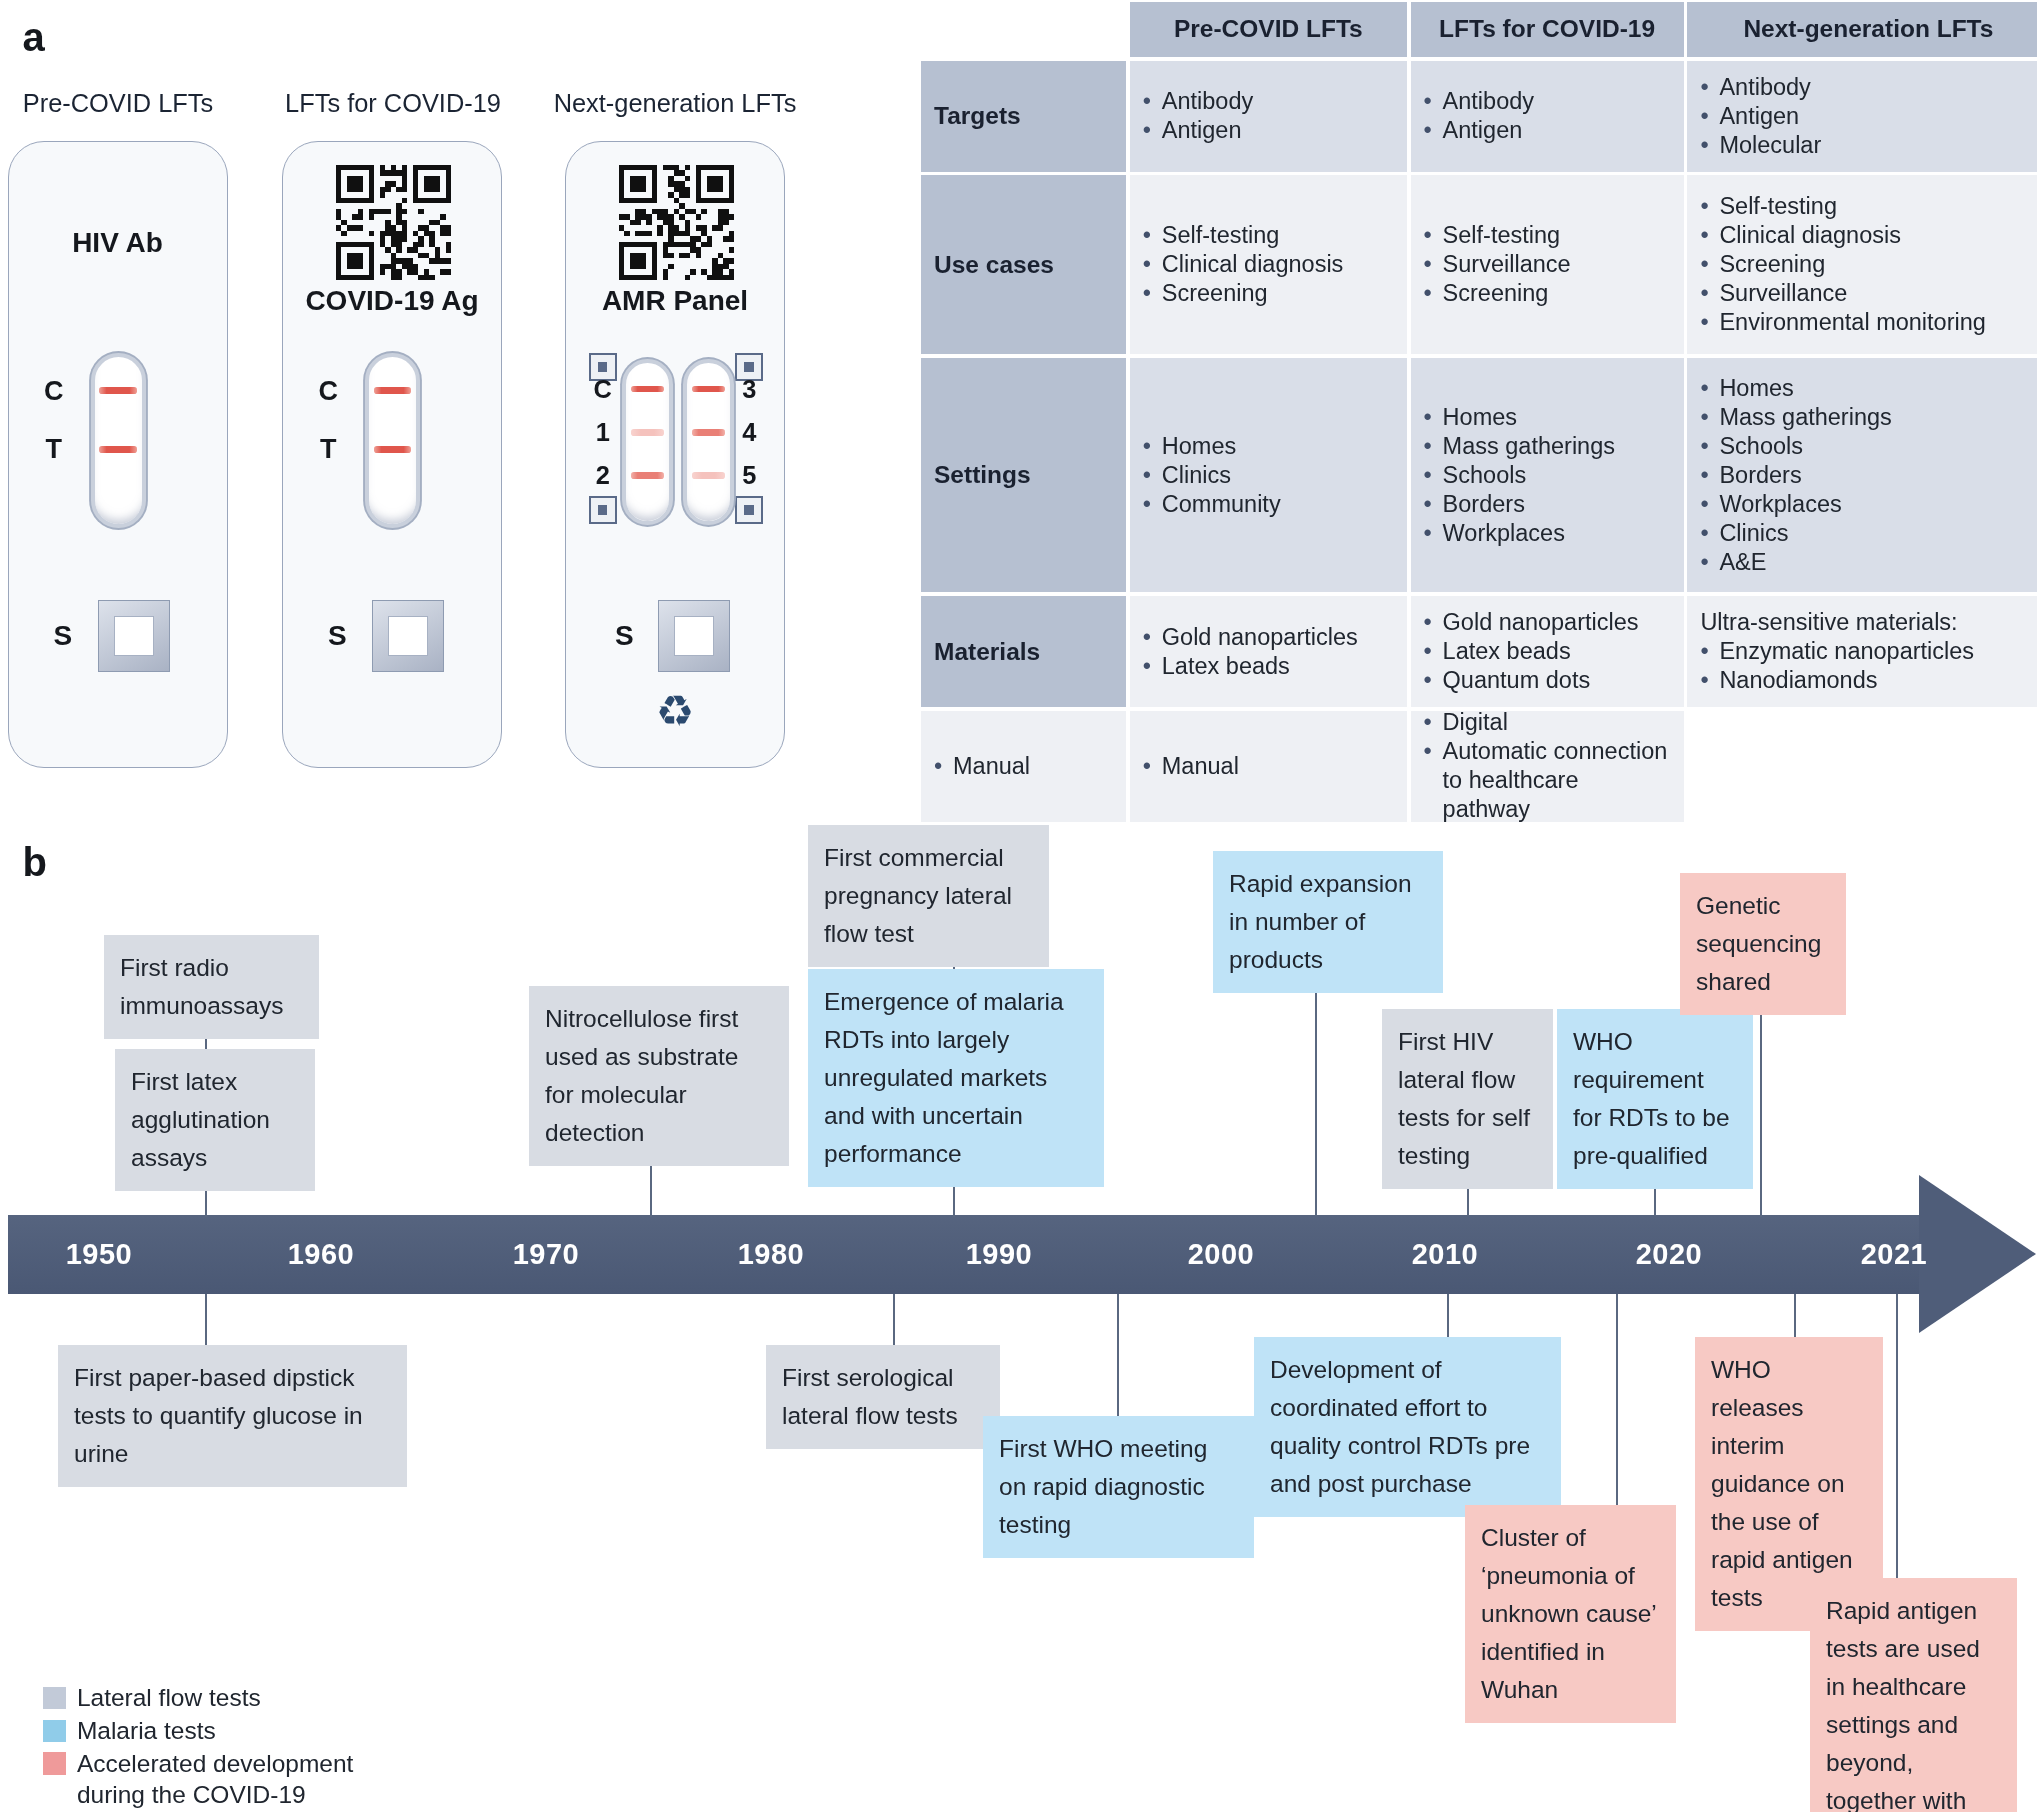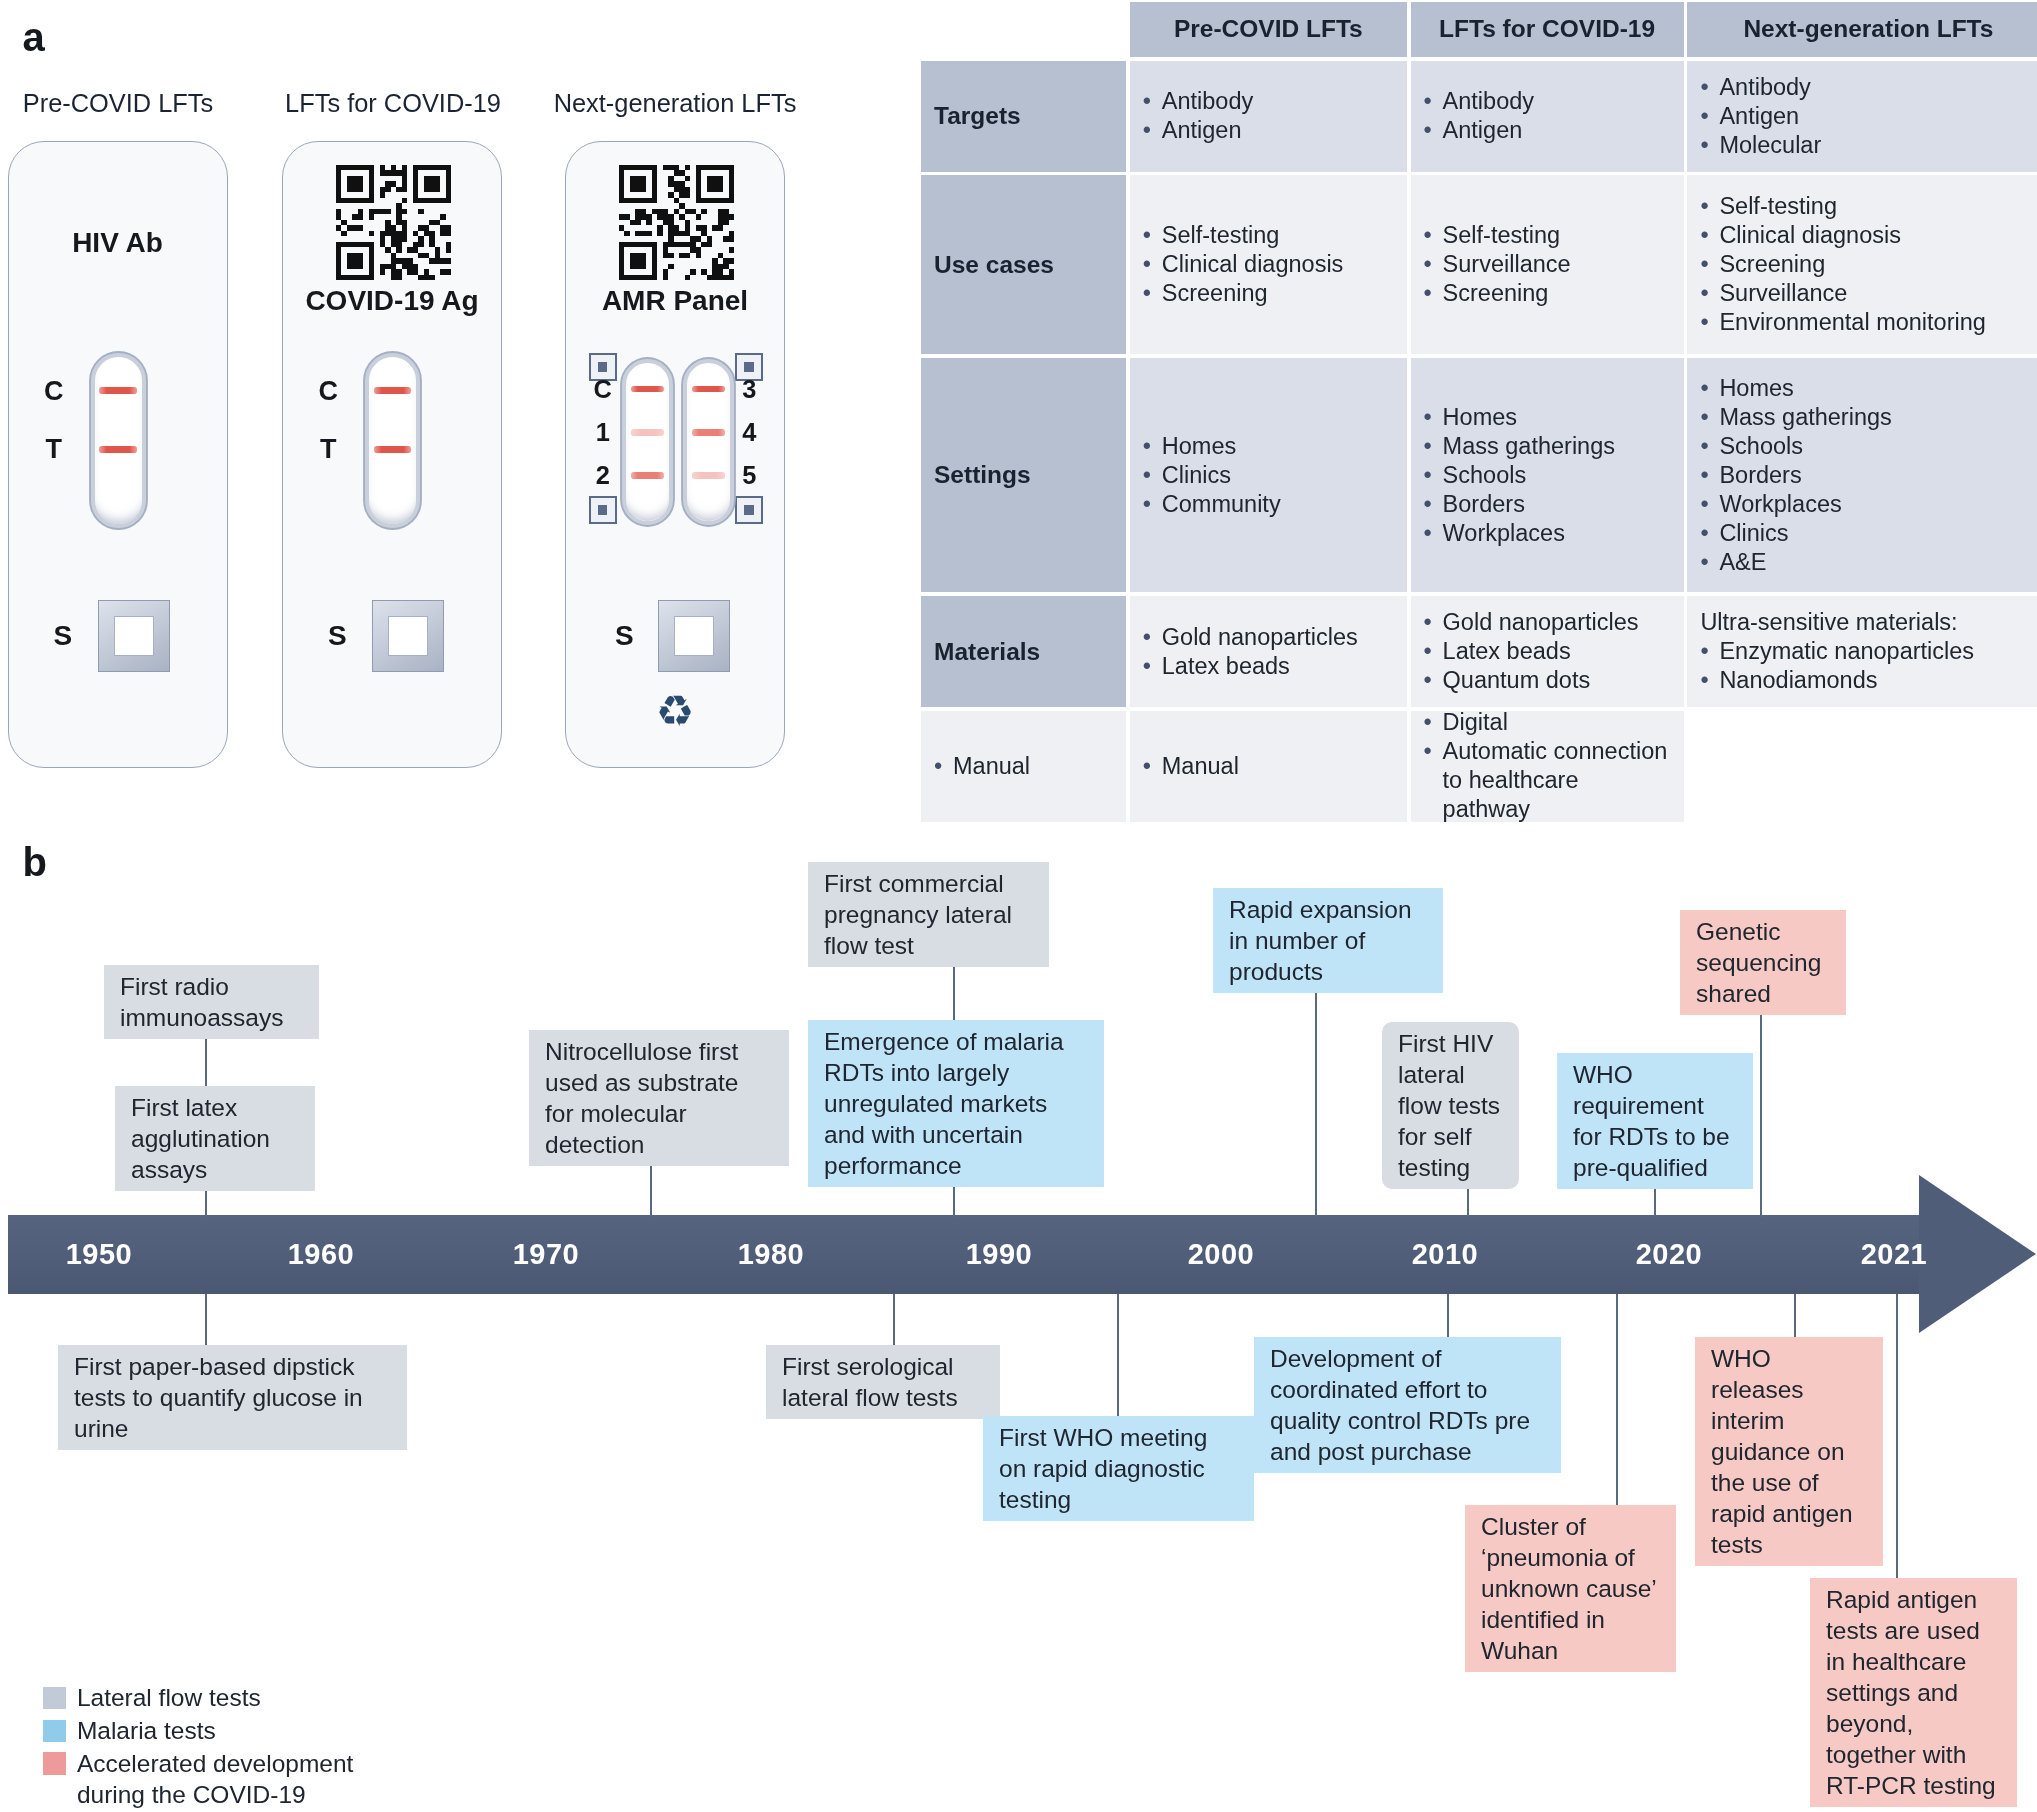--- a/index.html
+++ b/index.html
@@ -51,22 +51,22 @@
 
   
   .tl-bar{position:absolute;left:7.5px;top:1215px;width:1913px;height:79px;
         background:linear-gradient(180deg,#56647f,#4a5874)}
   .tl-arrow{position:absolute;left:1919px;top:1175px;width:0;height:0;
         border-top:79px solid transparent;border-bottom:79px solid transparent;
         border-left:117px solid #4f5d79}
   .year{position:absolute;top:1238px;width:94px;text-align:center;font-weight:bold;
         font-size:29px;color:#fff;letter-spacing:0.5px;z-index:3}
   .conn{position:absolute;width:1.9px;background:#5a6880;z-index:1}
-  .event{position:absolute;z-index:2;font-size:24.5px;line-height:31px;color:#20262f;
-        padding:6px 16px}
+  .event{position:absolute;z-index:2;font-size:24.5px;line-height:38px;color:#20262f;
+        padding:14px 16px}
   .event.lft{background:#d8dce3}
   .event.malaria{background:#bfe3f7}
   .event.covid{background:#f7c9c4}
 
   
   #legend{position:absolute;left:43px;top:1682px}
   #legend .legend-item{display:flex;gap:11.3px;font-size:24.5px;line-height:31px;margin-bottom:1.9px}
   #legend .legend-swatch{width:22.6px;height:22.6px;flex:none;margin-top:4.7px}
   #legend .legend-label{max-width:287px}
 </style>
@@ -827,21 +827,21 @@
     <div class="conn" style="left: 1447px; top: 1294px; height: 45px;"></div>
     <div class="conn" style="left: 1616px; top: 1294px; height: 213px;"></div>
     <div class="conn" style="left: 1794px; top: 1294px; height: 45px;"></div>
     <div class="conn" style="left: 1896px; top: 1294px; height: 286px;"></div>
     <div class="event lft" style="left: 104px; width: 215px; bottom: 774px;">First radio immunoassays</div>
     <div class="event lft" style="left: 115px; width: 200px; bottom: 622px;">First latex agglutination assays</div>
     <div class="event lft" style="left: 529px; width: 260px; bottom: 647px;">Nitrocellulose first used as substrate for molecular detection</div>
     <div class="event lft" style="left: 808px; width: 241px; bottom: 846px;">First commercial pregnancy lateral flow test</div>
     <div class="event malaria" style="left: 808px; width: 296px; bottom: 626px;">Emergence of malaria RDTs into largely unregulated markets and with uncertain performance</div>
     <div class="event malaria" style="left: 1213px; width: 230px; bottom: 820px;">Rapid expansion in number of products</div>
-    <div class="event lft" style="left: 1382px; width: 137px; bottom: 624px; border-radius: 10px;">First HIV lateral flow tests for self testing</div>
+    <div class="event lft" style="left: 1382px; width: 171px; bottom: 624px;">First HIV lateral flow tests for self testing</div>
     <div class="event malaria" style="left: 1557px; width: 196px; bottom: 624px;">WHO requirement for RDTs to be pre-qualified</div>
     <div class="event covid" style="left: 1680px; width: 166px; bottom: 798px;">Genetic sequencing shared</div>
     <div class="event lft" style="left: 58px; width: 349px; top: 1345px;">First paper-based dipstick tests to quantify glucose in urine</div>
     <div class="event lft" style="left: 766px; width: 234px; top: 1345px;">First serological lateral flow tests</div>
     <div class="event malaria" style="left: 983px; width: 271px; top: 1416px;">First WHO meeting on rapid diagnostic testing</div>
     <div class="event malaria" style="left: 1254px; width: 307px; top: 1337px;">Development of coordinated effort to quality control RDTs pre and post purchase</div>
     <div class="event covid" style="left: 1465px; width: 211px; top: 1505px;">Cluster of ‘pneumonia of unknown cause’ identified in Wuhan</div>
     <div class="event covid" style="left: 1695px; width: 188px; top: 1337px;">WHO releases interim guidance on the use of rapid antigen tests</div>
     <div class="event covid" style="left: 1810px; width: 207px; top: 1578px;">Rapid antigen tests are used in healthcare settings and beyond, together with RT-PCR testing</div>
     <div class="year" style="left: 52px;">1950</div>

